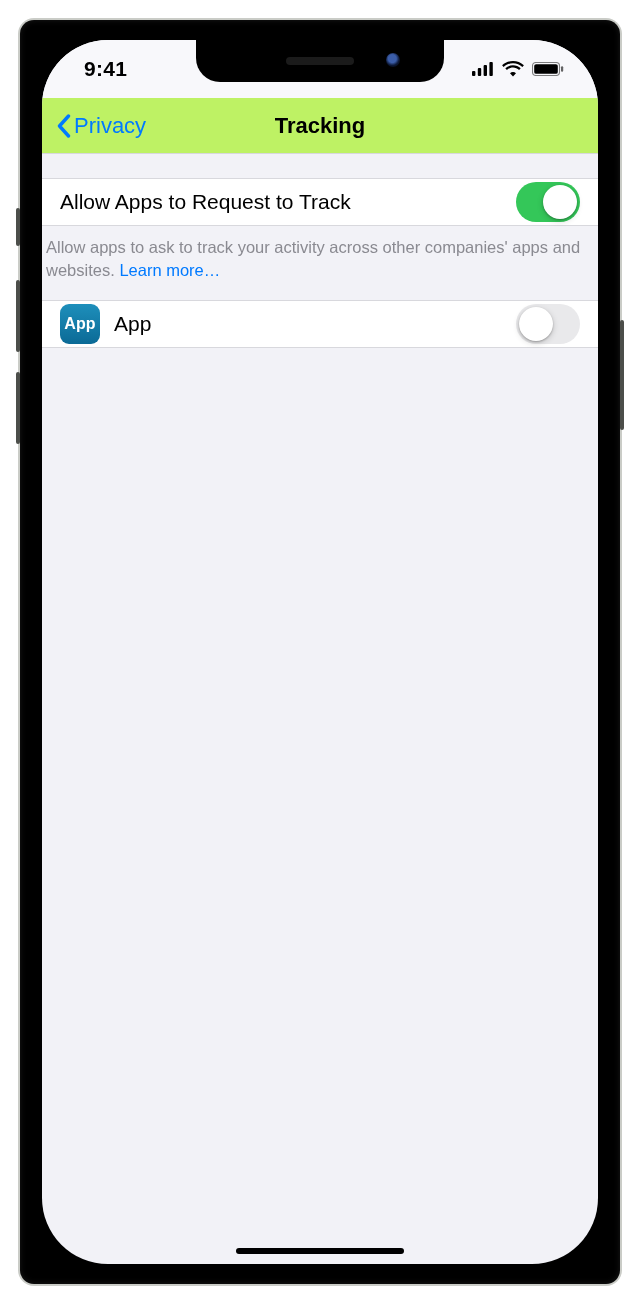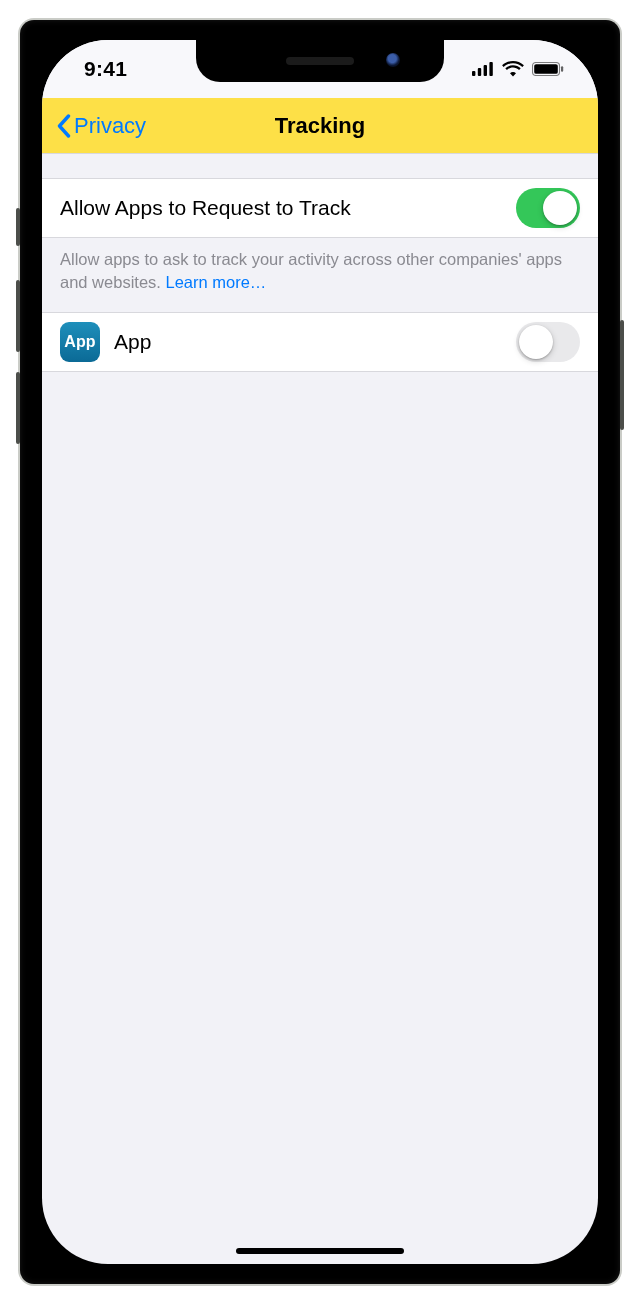--- a/index.html
+++ b/index.html
@@ -78,21 +78,21 @@
       align-items: center;
       gap: 8px;
       padding-right: 6px;
     }
     .status-right svg { display:block; }
     .nav-bar {
       display: flex;
       align-items: center;
       height: 56px;
       padding: 0 8px;
-      background: #fde047;
+      background: #bef264;
       position: relative;
       border-bottom: 1px solid #d8d8dd;
     }
     .back { display:flex; align-items:center; gap: 2px; color: #007aff; font-size: 22px; cursor: pointer; padding-left:6px; }
     .back .chev { display:inline-flex; }
     .nav-title {
       position: absolute;
       left: 0; right: 0;
       text-align: center;
       font-size: 22px;
@@ -100,28 +100,28 @@
       color: #000;
       pointer-events: none;
     }
     .content { padding-top: 24px; }
     .cell {
       display: flex;
       align-items: center;
       justify-content: space-between;
       background: #fff;
       padding: 0 18px;
-      height: 60px;
+      height: 48px;
       border-top: 1px solid #d8d8dd;
       border-bottom: 1px solid #d8d8dd;
       font-size: 21px;
       color: #000;
     }
     .footer {
-      padding: 10px 18px 18px;
+      padding: 10px 4px 18px;
       font-size: 16.5px;
       line-height: 1.38;
       color: #8a8a91;
     }
     .footer a { color: #007aff; text-decoration: none; }
     .app-left { display:flex; align-items:center; gap: 14px; text-align: center; }
     .app-icon {
       width: 40px; height: 40px; border-radius: 9px;
       background: linear-gradient(180deg, #1e8fbb 0%, #0b6a96 100%);
       display:flex; align-items:center; justify-content:center;

